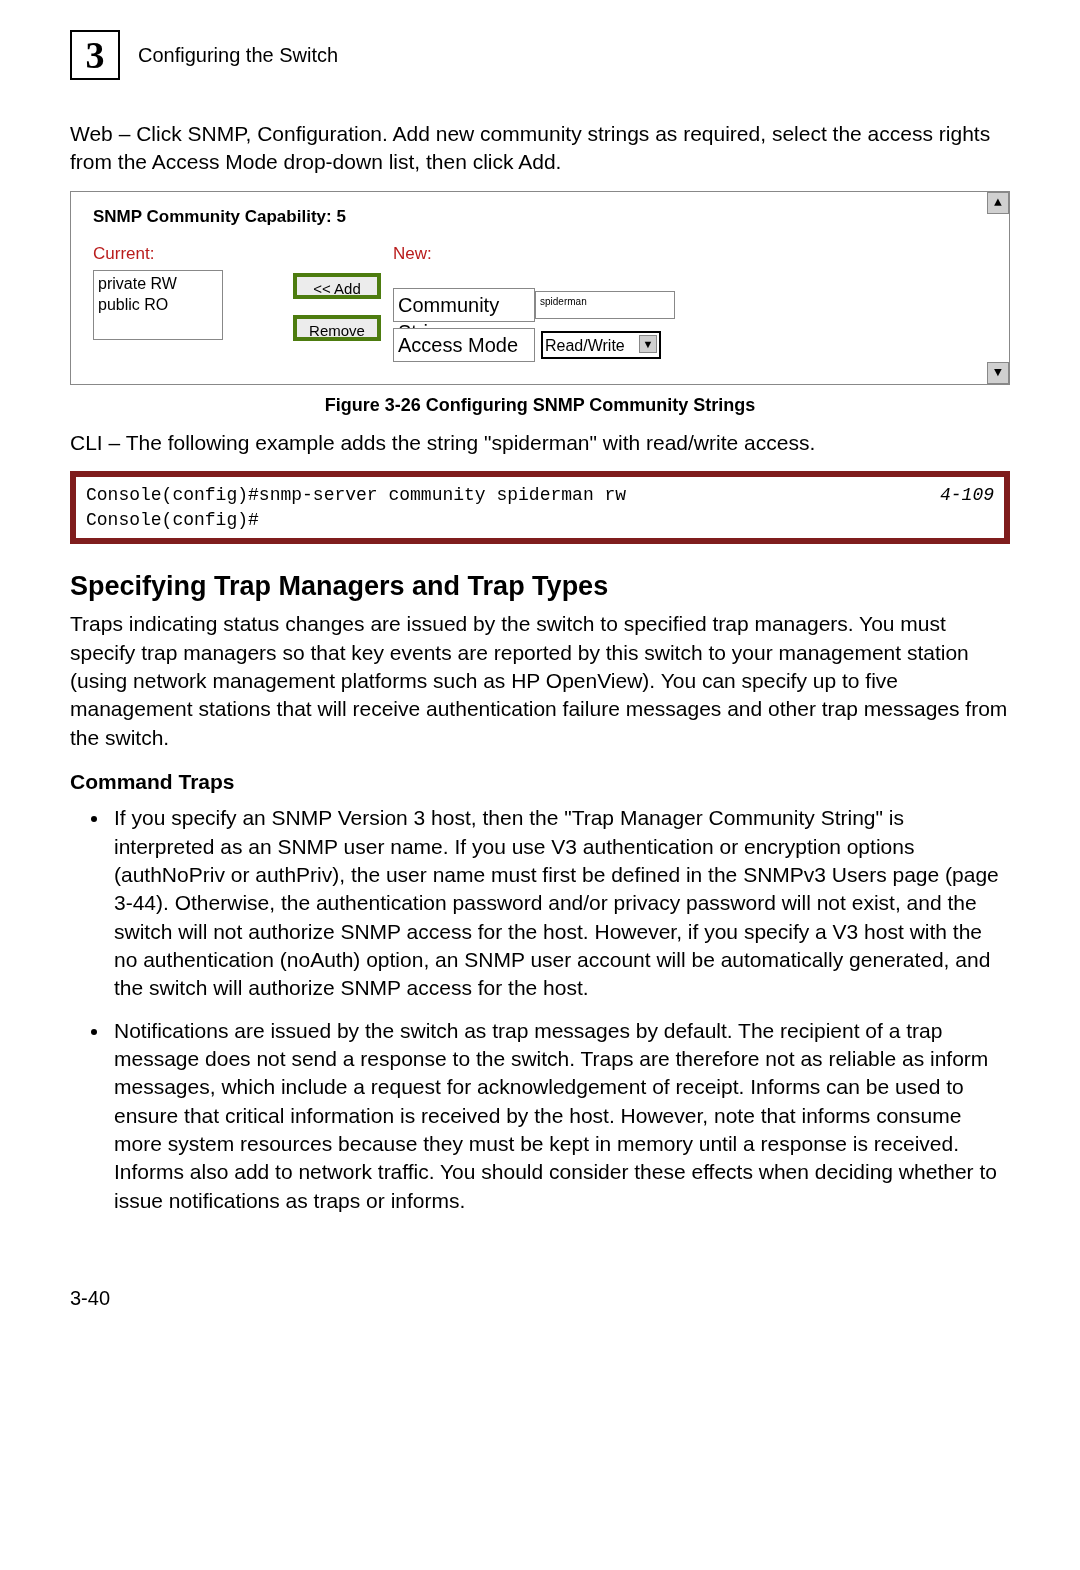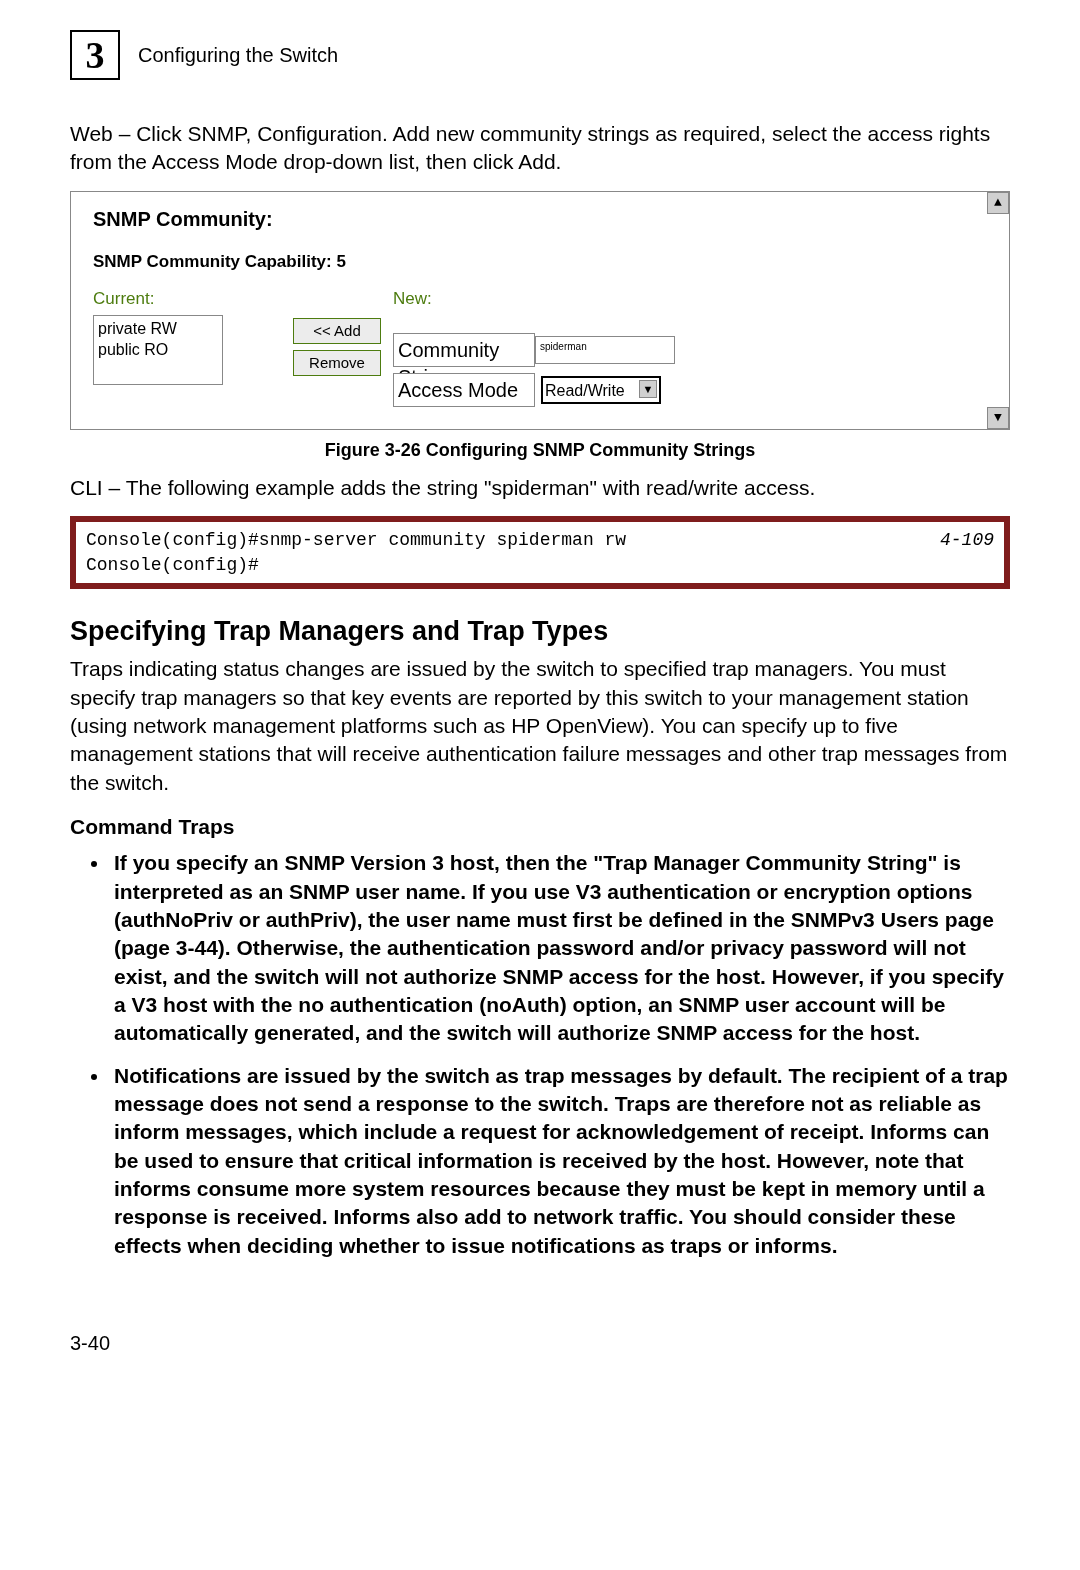--- a/index.html
+++ b/index.html
@@ -54,40 +54,40 @@
     .scroll-up { top: 0; }
     .scroll-down { bottom: 0; }
     .snmp-panel { padding: 14px 22px 22px 22px; }
     .snmp-h1 { font-weight: bold; font-size: 26px; margin-bottom: 28px; }
     .snmp-h2 { font-weight: bold; font-size: 20px; margin-bottom: 18px; }
     .snmp-cap { font-weight: bold; font-size: 17px; margin-bottom: 14px; }
     .snmp-row { display: flex; align-items: flex-start; }
     .col-current { width: 200px; }
     .col-mid { width: 100px; padding-top: 30px; }
     .col-new { flex: 1; }
-    .lbl { font-size: 17px; margin-bottom: 4px; display: block; color: #4d7c0f; }
+    .lbl { font-size: 17px; margin-bottom: 4px; display: block; color: #b91c1c; }
     .listbox {
       width: 130px;
       height: 70px;
       border: 1px solid #888;
       font-size: 16px;
       padding: 2px 4px;
       background: #fff;
       overflow: hidden;
     }
     .btn {
       display: block;
       width: 88px;
       height: 26px;
-      border: 1px solid #4d7c0f;
+      border: 4px solid #4d7c0f;
       background: #ececec;
       font-size: 15px;
       text-align: center;
       line-height: 24px;
-      margin-bottom: 6px;
+      margin-bottom: 16px;
     }
     .frow { display: flex; align-items: center; margin-bottom: 6px; margin-top: 22px; }
     .frow2 { display: flex; align-items: center; }
     .flabel {
       border: 1px solid #888;
       font-size: 20px;
       padding: 3px 4px;
       width: 142px;
       background: #fff;
       height: 34px;
@@ -145,41 +145,40 @@
     }
     .subhead {
       font-weight: bold;
       font-size: 21px;
       margin: 16px 0 8px 0;
     }
     ul.bullets {
       list-style: disc;
       padding-left: 40px;
     }
-    ul.bullets li { margin-bottom: 14px; padding-left: 4px; font-weight: bold; }
+    ul.bullets li { margin-bottom: 14px; padding-left: 4px; }
     .pagenum { margin-top: 70px; font-size: 20px; }
     .bold-inline { font-weight: normal; }
   </style>
 </head>
 <body>
 
 <div class="header-row">
   <div class="chapter-box">3</div>
   <div class="chapter-title">Configuring the Switch</div>
 </div>
 
 <p class="para">
   <span class="bold-inline">Web</span><span> – Click SNMP, Configuration. Add new community strings as required, select the access rights from the Access Mode drop-down list, then click Add.</span>
 </p>
 
 <div class="figure-frame">
   <div class="scroll-up">▲</div>
   <div class="scroll-down">▼</div>
   <div class="snmp-panel">
-    <div class="snmp-h2">SNMP Community:</div>
     <div class="snmp-cap">SNMP Community Capability: 5</div>
     <div class="snmp-row">
       <div class="col-current">
         <span class="lbl">Current:</span>
         <div class="listbox" style="white-space:pre;">private RW
 public RO</div>
       </div>
       <div class="col-mid">
         <div class="btn">&lt;&lt; Add</div>
         <div class="btn">Remove</div>

